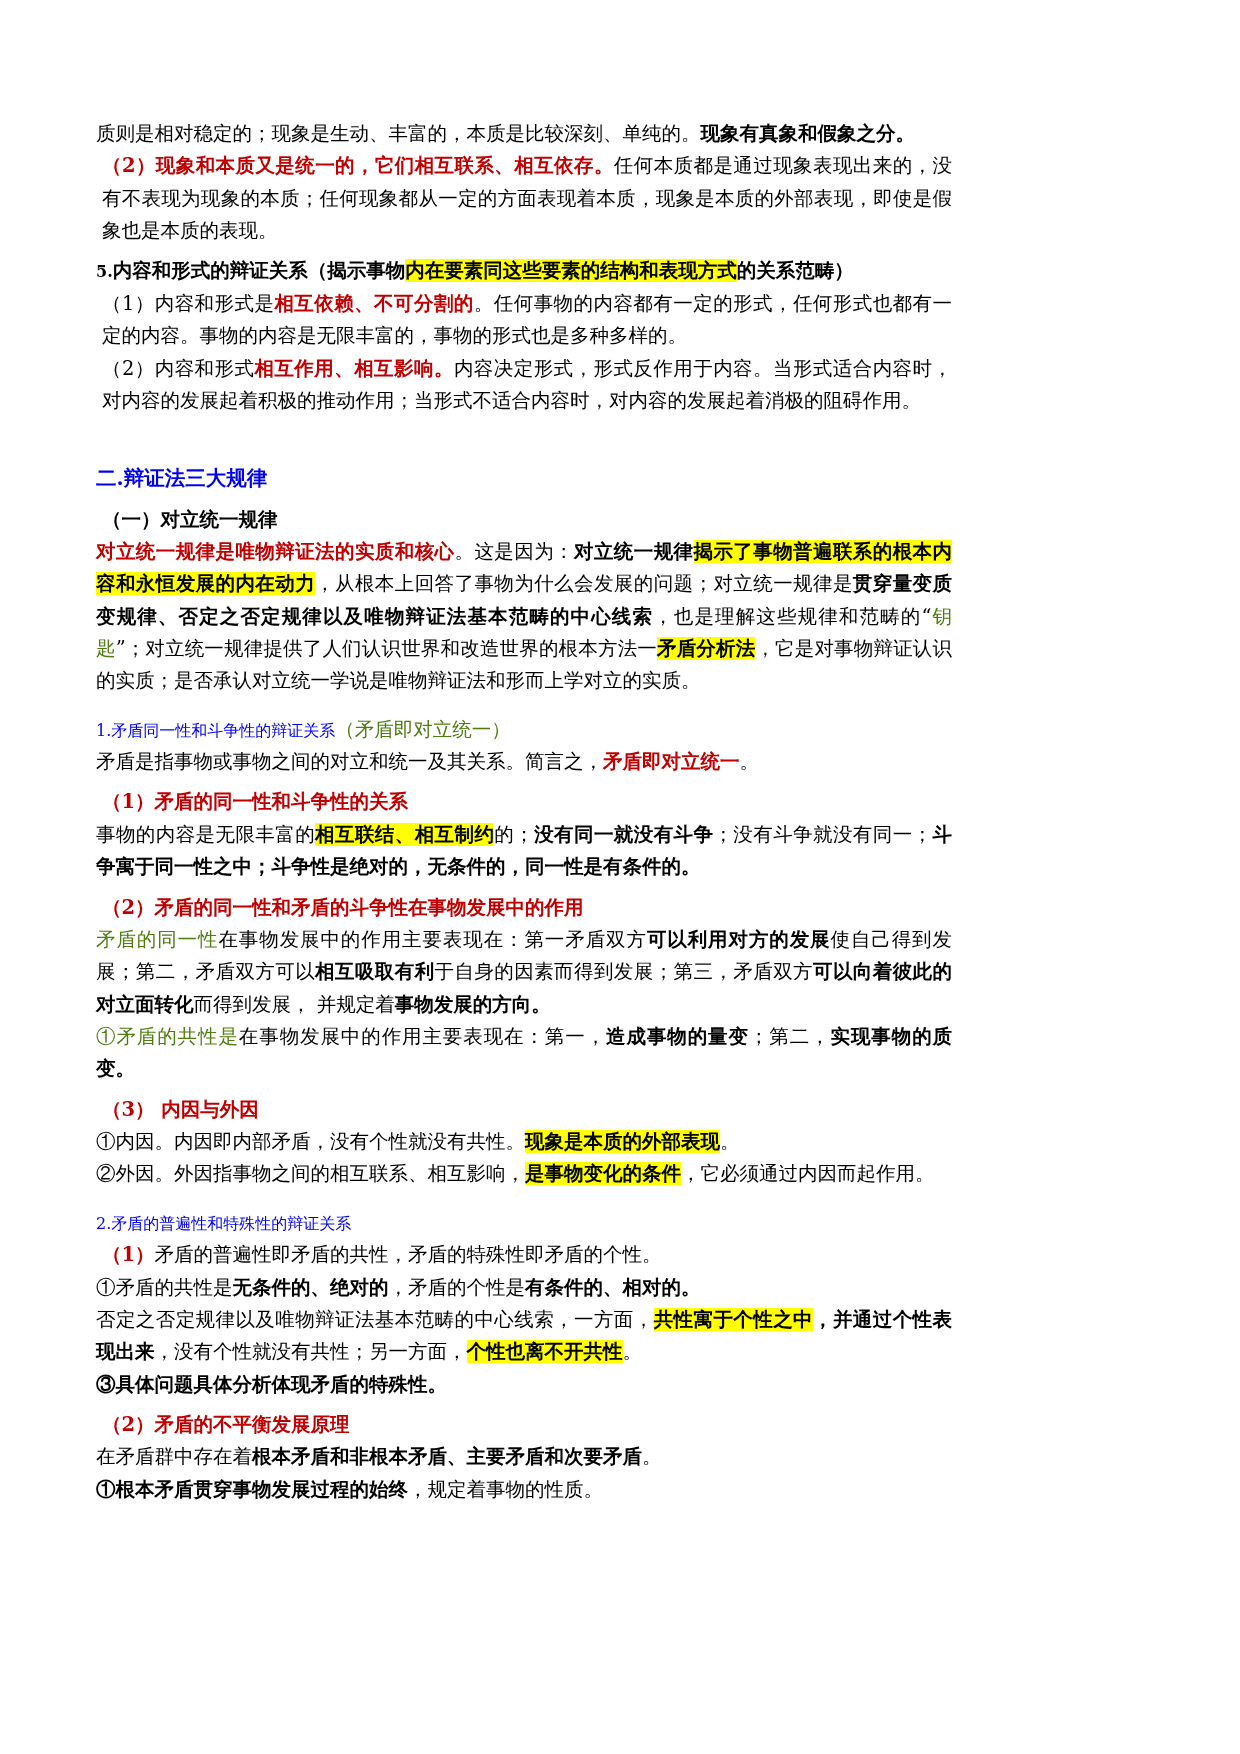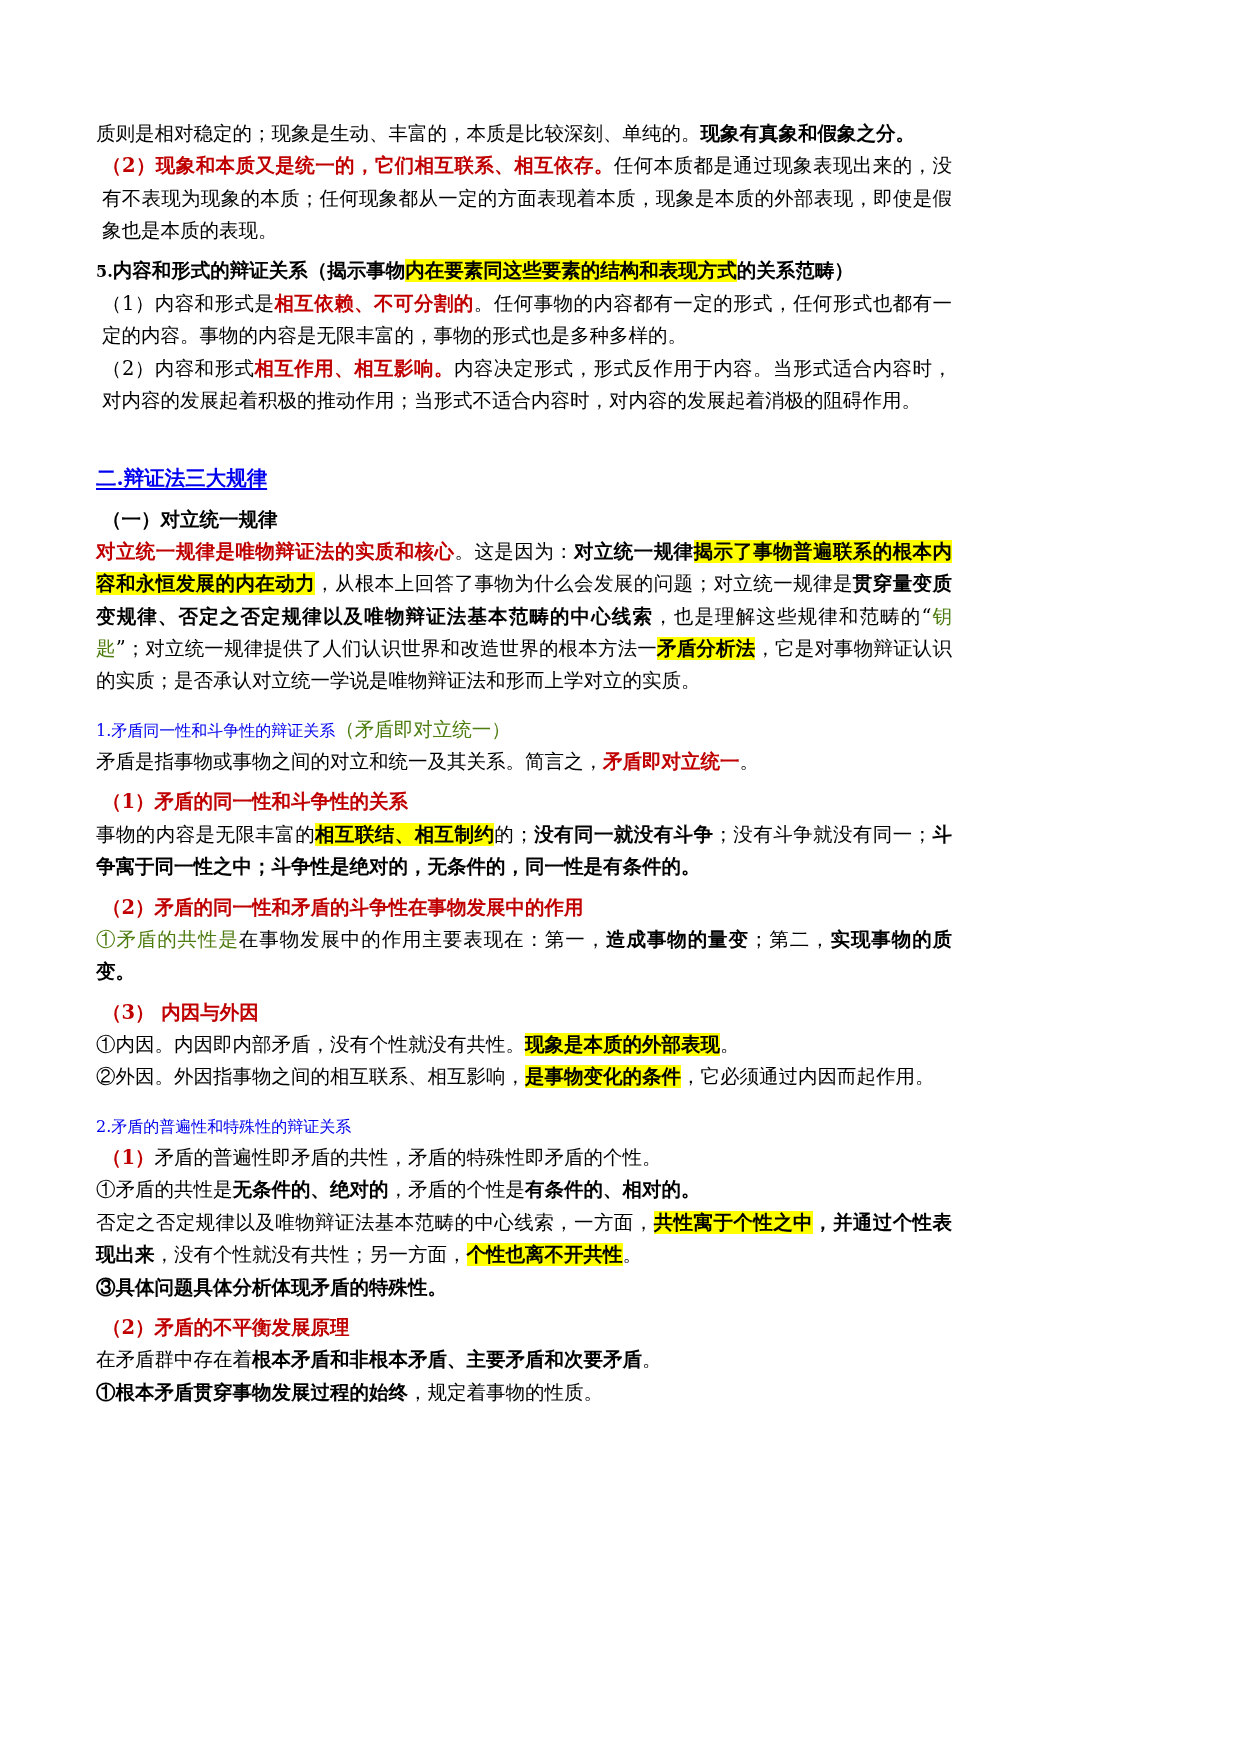--- a/index.html
+++ b/index.html
@@ -40,21 +40,20 @@
   .b { font-weight: bold; }
   .red { color: #4d7c0f; }
   .redb { color: #c00000; font-weight: bold; }
   .hl { background: #ffff00; }
   .hlb { background: #ffff00; font-weight: bold; }
 
   .h-blue-ul {
     color: #0000ee;
     font-weight: bold;
     font-size: 20.5px;
-    text-decoration: underline;
     text-underline-offset: 3px;
   }
   .h-sec {
     font-weight: bold;
     font-size: 19.5px;
   }
   .h-num-blue {
     color: #0000ee;
     font-size: 16px;
   }
@@ -127,20 +126,23 @@
     <p>
       <span>事物的内容是无限丰富的</span><span class="hlb">相互联结、相互制约</span><span>的；</span><span class="b">没有同一就没有斗争</span><span>；没有斗争就没有同一；</span><span class="b">斗争寓于同一性之中；斗争性是绝对的，无条件的，同一性是有条件的。</span>
     </p>
 
     <div class="gap-sm"></div>
 
     <p class="indent">
       <span class="redb">（2）矛盾的同一性和矛盾的斗争性在事物发展中的作用</span>
     </p>
 
+    <p>
+      <span class="red">矛盾的同一性</span><span>在事物发展中的作用主要表现在：第一矛盾双方</span><span class="b">可以利用对方的发展</span><span>使自己得到发展；第二，矛盾双方可以</span><span class="b">相互吸取有利</span><span>于自身的因素而得到发展；第三，矛盾双方</span><span class="b">可以向着彼此的对立面转化</span><span>而得到发展， 并规定着</span><span class="b">事物发展的方向。</span>
+    </p>
 
     <p>
       <span class="red">①矛盾的共性是</span><span>在事物发展中的作用主要表现在：第一，</span><span class="b">造成事物的量变</span><span>；第二，</span><span class="b">实现事物的质变。</span>
     </p>
 
     <div class="gap-sm"></div>
 
     <p class="indent">
       <span class="redb">（3） 内因与外因</span>
     </p>

